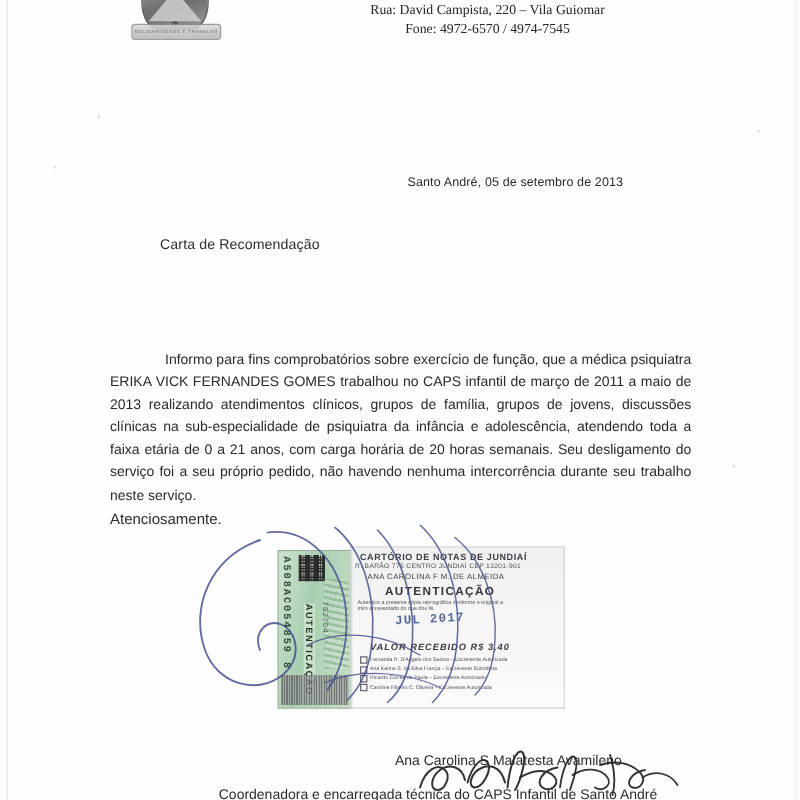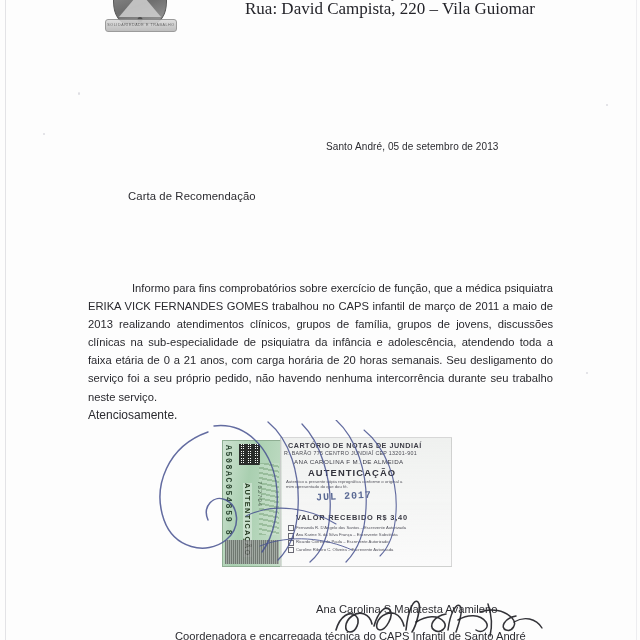--- a/index.html
+++ b/index.html
@@ -96,21 +96,21 @@
     font-family: "Liberation Serif", serif;
     color: #24242a;
   }
   .lh-org {
     font-size: 11.5px;
     font-weight: bold;
     white-space: nowrap;
     line-height: 13px;
   }
   .lh-addr {
-    font-size: 17px;
+    font-size: 11px;
     line-height: 15px;
     white-space: nowrap;
   }
 
   
   .date-line {
     position: absolute;
     left: 326px; top: 141px;
     font-size: 10px;
     color: #2b2b30;
@@ -282,20 +282,21 @@
     transform: rotate(-3deg);
   }
   .ns-valor {
     position: absolute;
     left: 16px; top: 76px;
     font-size: 7.4px;
     letter-spacing: .8px;
     font-weight: bold;
     color: #3a3a44;
     white-space: nowrap;
+    font-style: italic;
   }
   .ns-list {
     position: absolute;
     left: 8px; top: 87px;
     width: 150px;
     font-size: 4.2px;
     line-height: 7.2px;
     color: #50505a;
   }
   .ns-list-row {
@@ -357,20 +358,21 @@
   <div class="scan-edge-right"></div>
 
   <div class="letterhead">
     <div class="crest">
       <div class="crest-shield"></div>
       <div class="crest-banner">SOLIDARIEDADE E TRABALHO</div>
     </div>
     <div class="lh-lines">
       <div class="lh-org">CAPS I I - Centro de Atenção Psicossocial à Infância</div>
       <div class="lh-addr">Rua: David Campista, 220 – Vila Guiomar</div>
+      <div class="lh-addr">Fone: 4972-6570 / 4974-7545</div>
     </div>
   </div>
 
   <div class="date-line">Santo André, 05 de setembro de 2013</div>
 
   <div class="subject-line">Carta de Recomendação</div>
 
   <div class="body-block">
     <p>Informo para fins comprobatórios sobre exercício de função, que a médica psiquiatra ERIKA VICK FERNANDES GOMES  trabalhou no CAPS infantil de março de 2011 a maio de 2013 realizando atendimentos clínicos, grupos de família, grupos de jovens, discussões clínicas na sub-especialidade de  psiquiatra da infância e adolescência,  atendendo toda a faixa etária de 0 a 21 anos, com carga horária de 20 horas semanais. Seu desligamento do serviço foi a seu próprio pedido, não havendo nenhuma intercorrência durante seu trabalho neste serviço.</p>
   </div>

